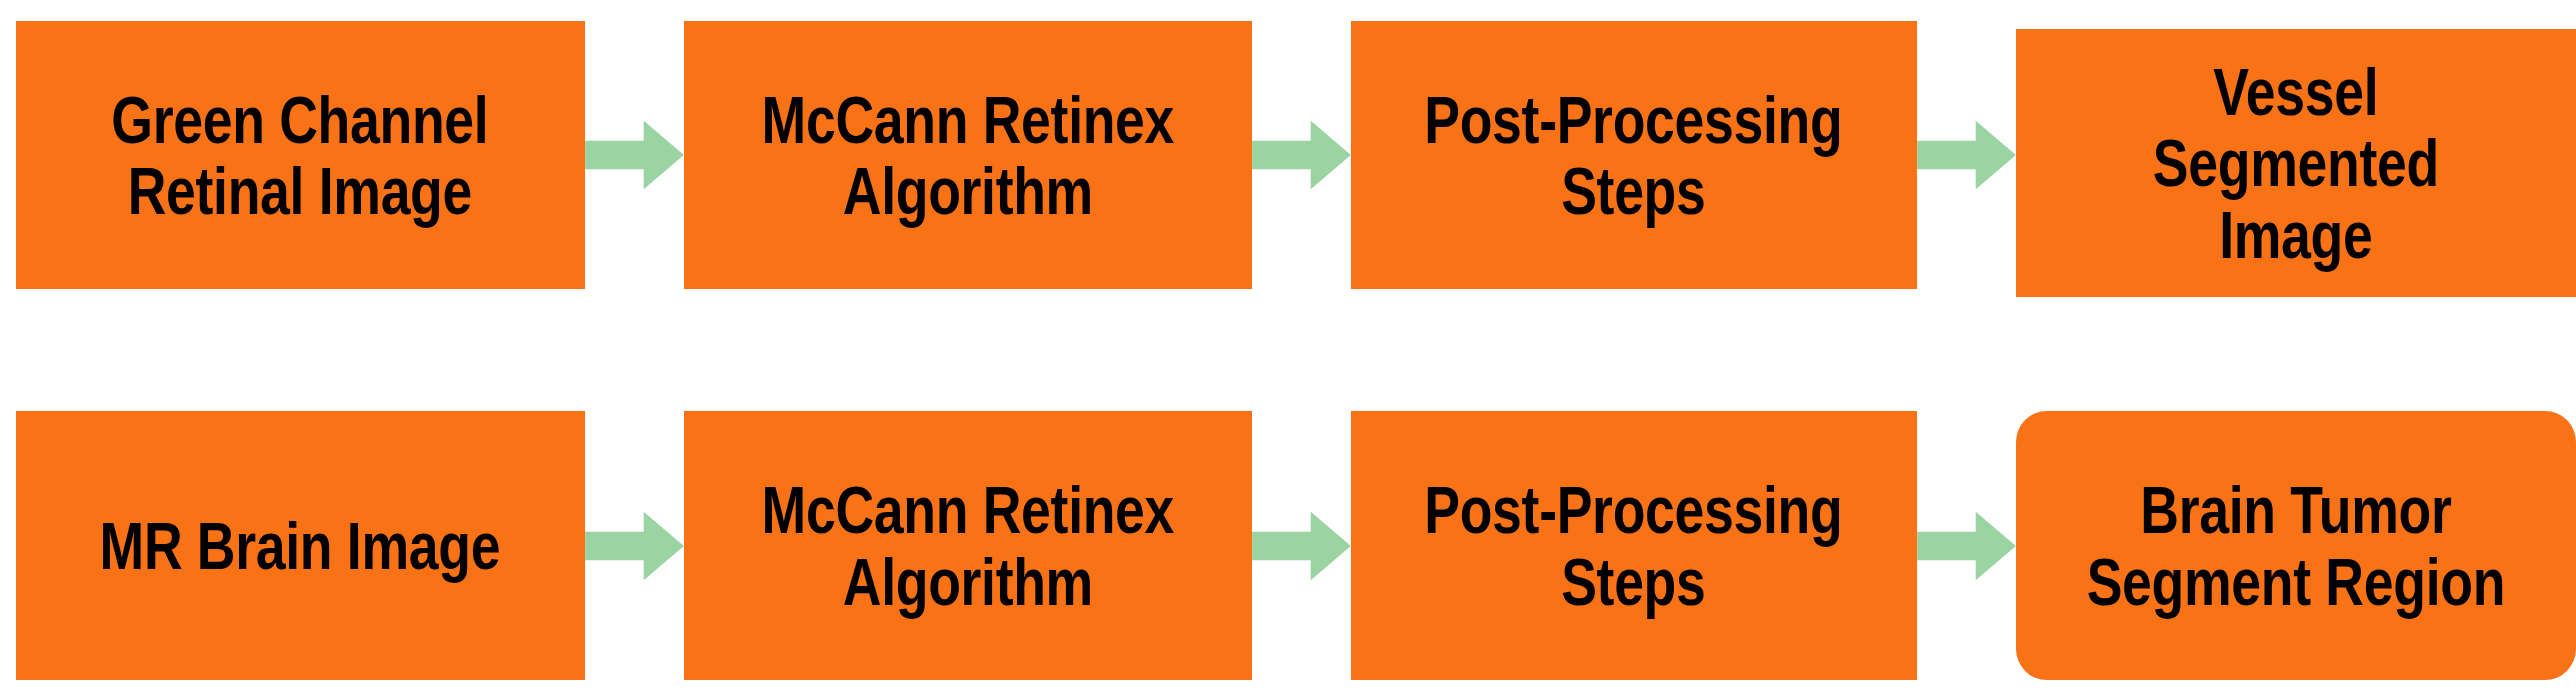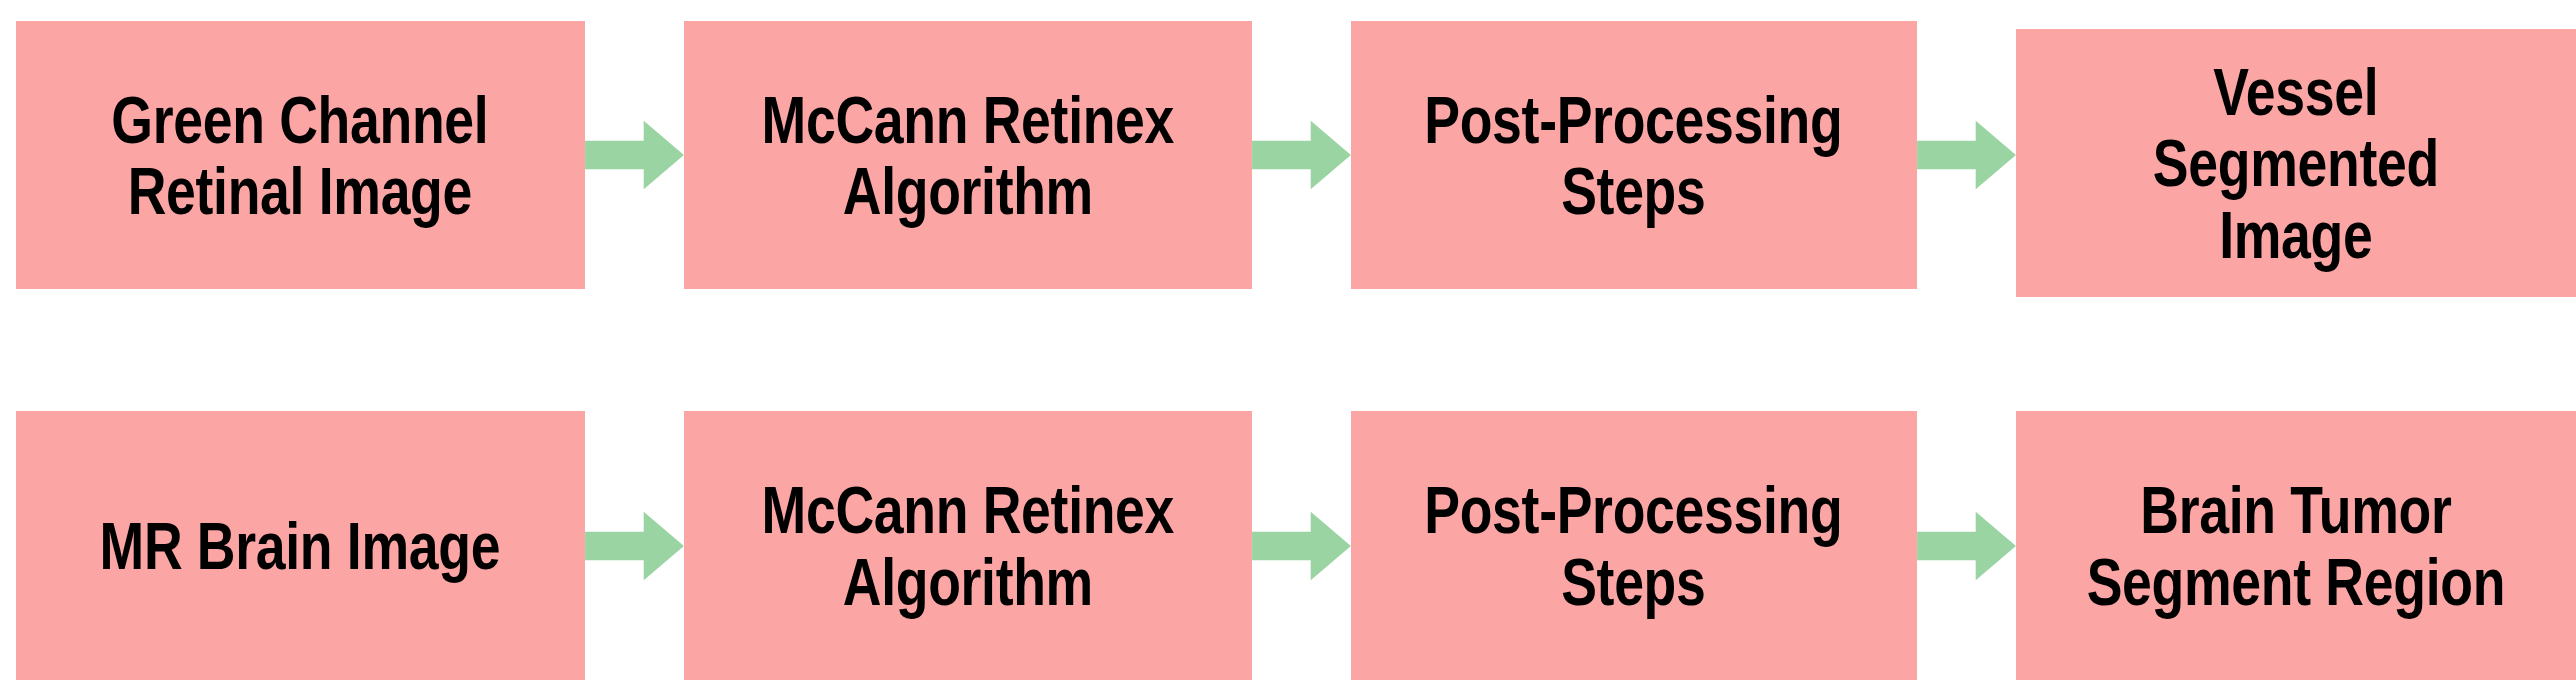--- a/index.html
+++ b/index.html
@@ -27,21 +27,21 @@
     width: 2576px;
     display: flex;
     align-items: center;
     justify-content: flex-start;
   }
 
   #row-retinal-vessel { top: 21px; height: 268px; }
   #row-brain-tumor   { top: 411px; height: 269px; }
 
   .process-box {
-    background: #fca5a5;
+    background: #f97316;
     display: flex;
     align-items: center;
     justify-content: center;
     box-sizing: border-box;
     height: 100%;
     padding: 3.4px 8.4px;
   }
 
   .box-label {
     font-family: "Liberation Sans", sans-serif;
@@ -60,21 +60,21 @@
   
   #box-green-channel-retinal-image { width: 570px; margin-left: 16px; }
   #box-retinex-algorithm-1          { width: 570px; }
   #box-post-processing-1            { width: 567px; }
   #box-vessel-segmented-image       { width: 562px; margin-top: 16px; }
 
   
   #box-mr-brain-image        { width: 570px; margin-left: 16px; }
   #box-retinex-algorithm-2   { width: 570px; }
   #box-post-processing-2     { width: 567px; }
-  #box-brain-tumor-region    { width: 562px; }
+  #box-brain-tumor-region    { width: 562px; border-radius: 31px; }
 
   
   .flow-arrow {
     flex: 0 0 auto;
     width: 99px;
     height: 72px;
     position: relative;
     display: block;
   }
   .flow-arrow svg {

